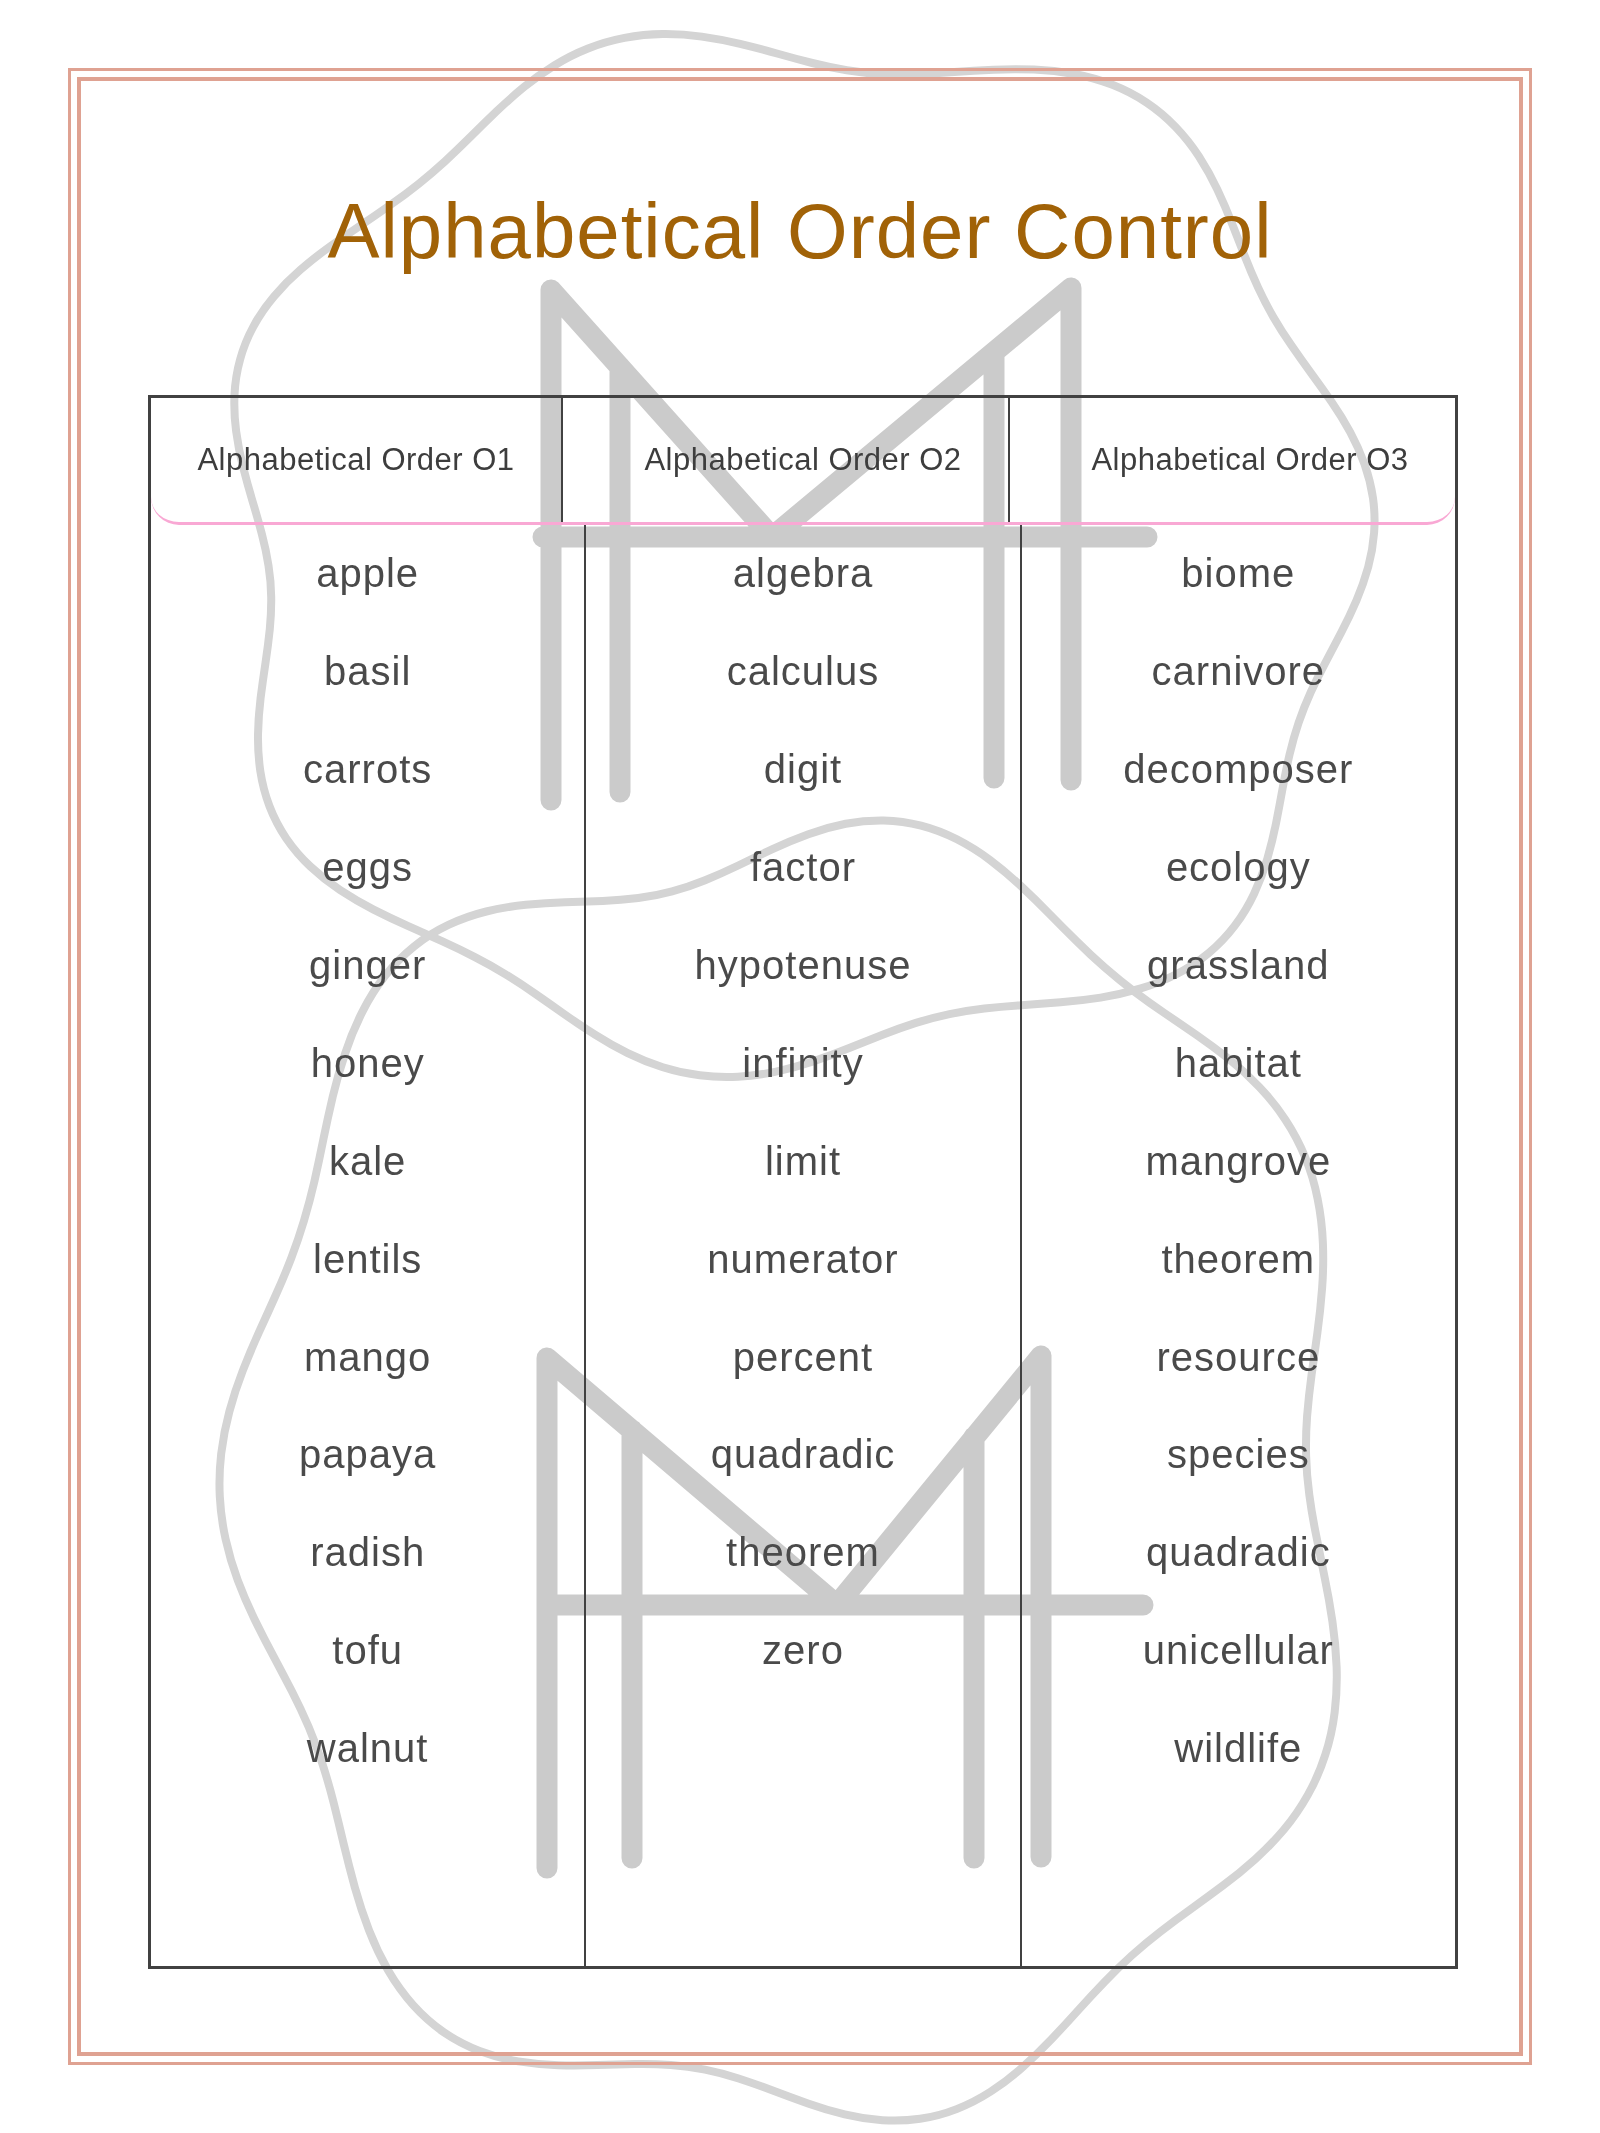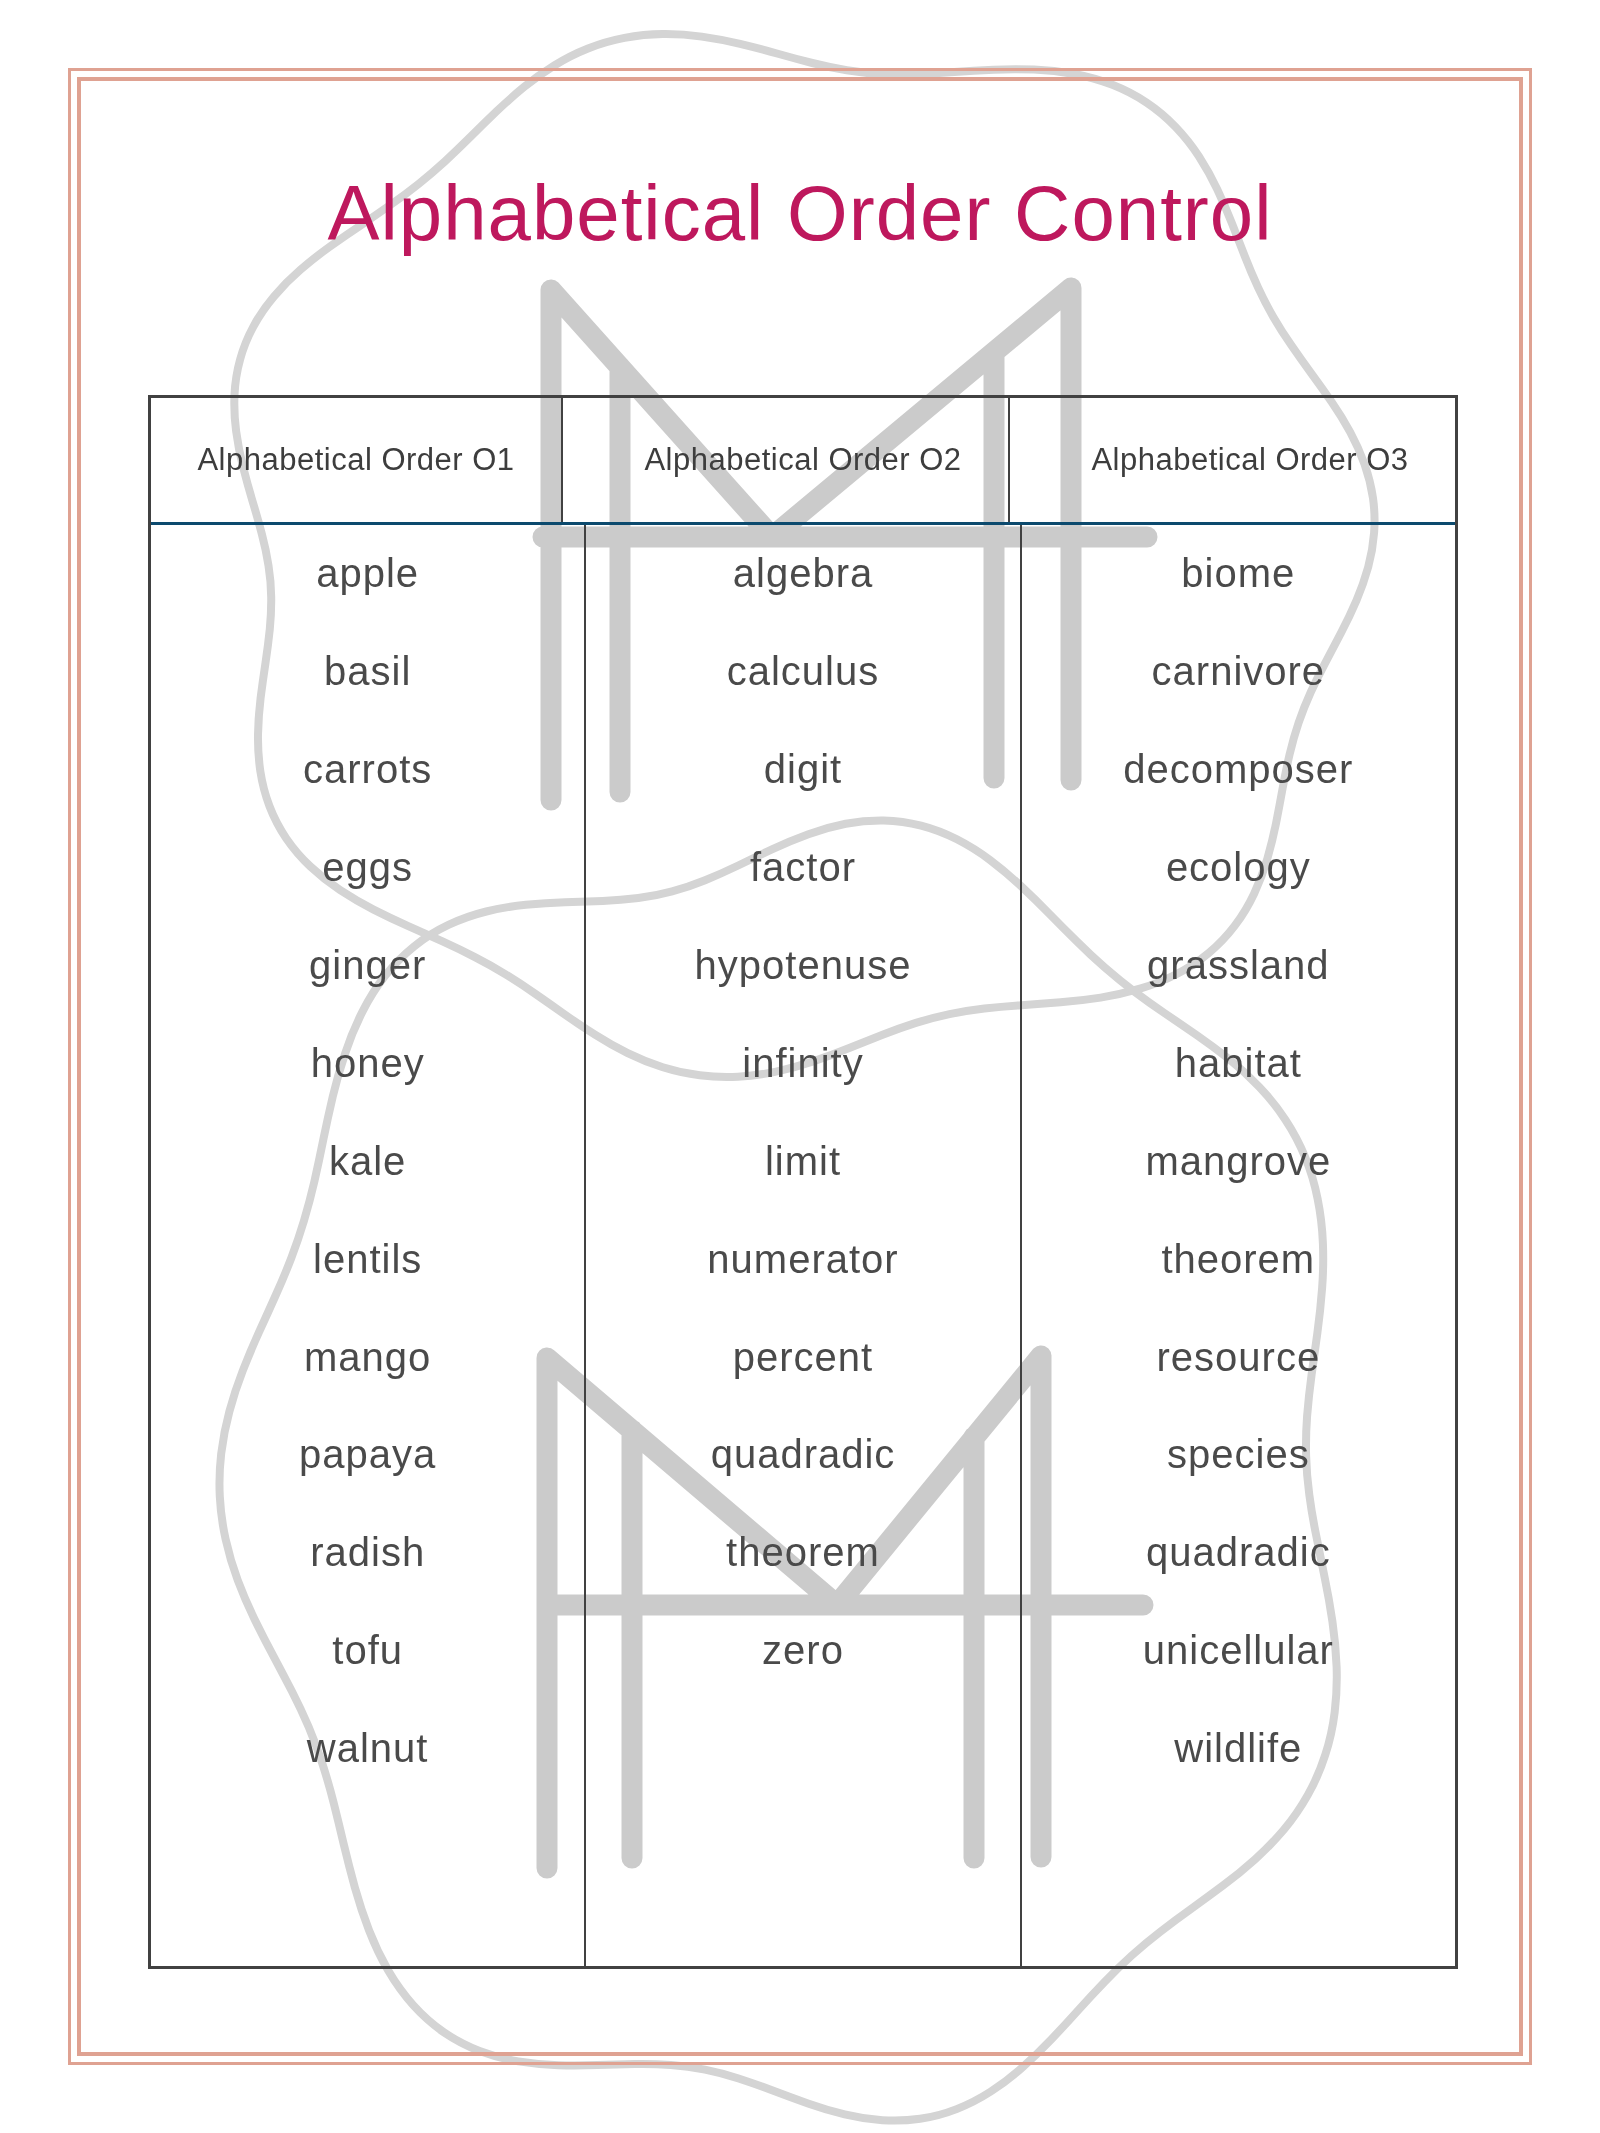--- a/index.html
+++ b/index.html
@@ -12,29 +12,29 @@
   .watermark{position:absolute;left:0;top:0;width:1600px;height:2133px;z-index:0;}
   .badge{fill:none;stroke:#d4d4d4;stroke-width:8;}
   .monogram{fill:none;stroke:#cbcbcb;stroke-width:21;stroke-linecap:round;stroke-linejoin:round;}
   
   .frame-outer{position:absolute;left:68px;top:68px;right:68px;bottom:68px;
     border:3px solid #dfa292;z-index:3;pointer-events:none;}
   .frame-inner{position:absolute;left:77px;top:77px;right:77px;bottom:77px;
     border:4px solid #dfa292;z-index:3;pointer-events:none;}
   
   .title{
-    position:absolute;left:0;top:170px;width:100%;text-align:center;z-index:2;
-    font-size:78px;line-height:86px;font-weight:300;letter-spacing:1px;color:#be185d;
+    position:absolute;left:0;top:188px;width:100%;text-align:center;z-index:2;
+    font-size:78px;line-height:86px;font-weight:300;letter-spacing:1px;color:#a16207;
   }
   
   .sheet-table{
     position:absolute;left:148px;top:395px;width:1304px;height:1568px;
     border:3px solid #414141;z-index:2;background:transparent;box-sizing:content-box;
   }
-  .header-row{display:flex;height:124px;border-bottom:3px solid #0c4a6e;}
+  .header-row{display:flex;height:124px;border-bottom:3px solid #f9a8d4;border-radius:28px;}
   .header-cell{
     flex:1 1 0;display:flex;align-items:center;justify-content:center;
     font-size:31px;letter-spacing:0.5px;color:#3d3d3d;
   }
   .header-cell + .header-cell{border-left:2px solid #414141;padding-left:35px;}
   .body-row{display:flex;height:calc(100% - 127px);}
   .body-cell{flex:1 1 0;box-sizing:border-box;}
   .body-cell + .body-cell{border-left:2px solid #414141;}
   .word{
     height:97.9px;display:flex;align-items:center;justify-content:center;

